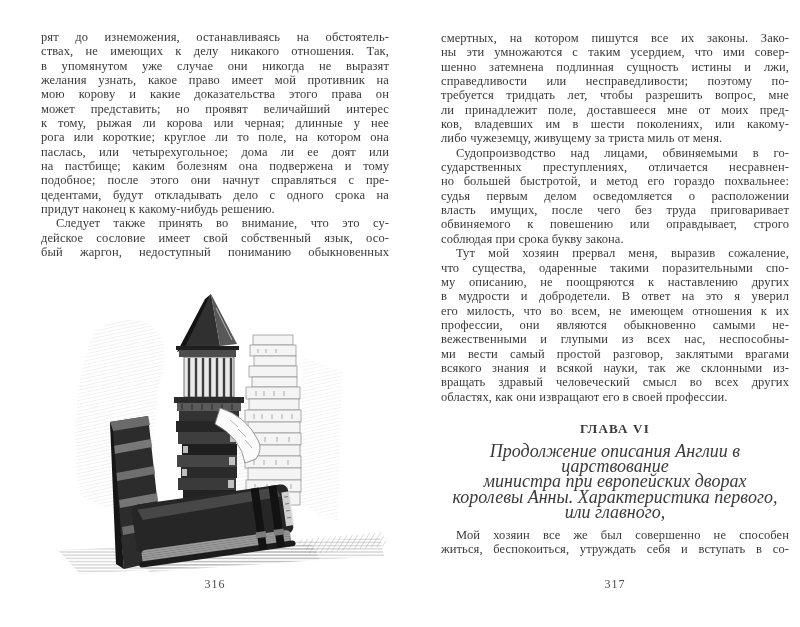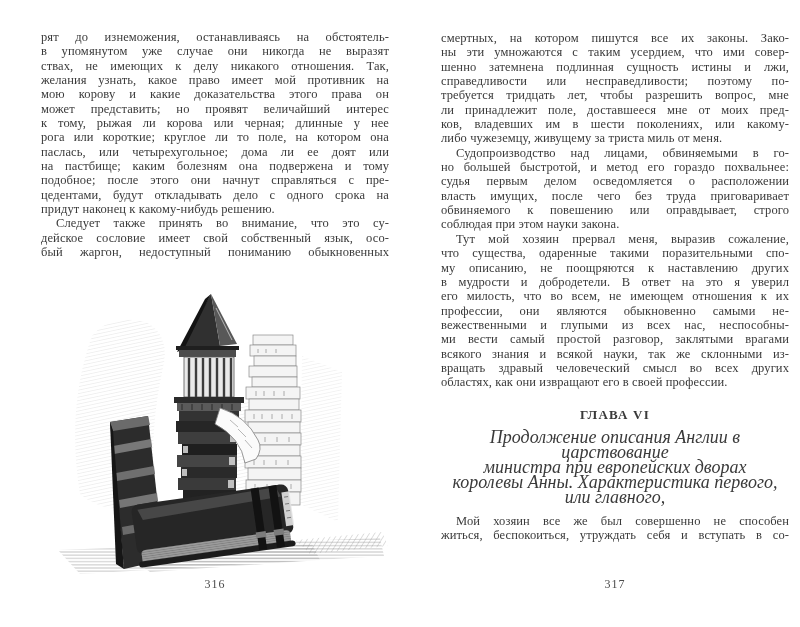--- a/index.html
+++ b/index.html
@@ -54,22 +54,22 @@
     position:absolute;left:50px;top:288px;width:338px;height:292px;
   }
 </style>
 </head>
 <body>
 
 <div class="page" id="page-left">
   <div class="text-col" id="left-col">
       <div class="para">
         <div class="line">рят до изнеможения, останавливаясь на обстоятель-</div>
+        <div class="line">ствах, не имеющих к делу никакого отношения. Так,</div>
         <div class="line">в упомянутом уже случае они никогда не выразят</div>
-        <div class="line">ствах, не имеющих к делу никакого отношения. Так,</div>
         <div class="line">желания узнать, какое право имеет мой противник на</div>
         <div class="line">мою корову и какие доказательства этого права он</div>
         <div class="line">может представить; но проявят величайший интерес</div>
         <div class="line">к тому, рыжая ли корова или черная; длинные у нее</div>
         <div class="line">рога или короткие; круглое ли то поле, на котором она</div>
         <div class="line">паслась, или четырехугольное; дома ли ее доят или</div>
         <div class="line">на пастбище; каким болезням она подвержена и тому</div>
         <div class="line">подобное; после этого они начнут справляться с пре-</div>
         <div class="line">цедентами, будут откладывать дело с одного срока на</div>
         <div class="line line-end">придут наконец к какому-нибудь решению.</div>
@@ -243,25 +243,26 @@
           <div class="line">ны эти умножаются с таким усердием, что ими совер-</div>
           <div class="line">шенно затемнена подлинная сущность истины и лжи,</div>
           <div class="line">справедливости или несправедливости; поэтому по-</div>
           <div class="line">требуется тридцать лет, чтобы разрешить вопрос, мне</div>
           <div class="line">ли принадлежит поле, доставшееся мне от моих пред-</div>
           <div class="line">ков, владевших им в шести поколениях, или какому-</div>
           <div class="line line-end">либо чужеземцу, живущему за триста миль от меня.</div>
         </div>
         <div class="para">
           <div class="line line-indent">Судопроизводство над лицами, обвиняемыми в го-</div>
+          <div class="line">сударственных преступлениях, отличается несравнен-</div>
           <div class="line">но большей быстротой, и метод его гораздо похвальнее:</div>
           <div class="line">судья первым делом осведомляется о расположении</div>
           <div class="line">власть имущих, после чего без труда приговаривает</div>
           <div class="line">обвиняемого к повешению или оправдывает, строго</div>
-          <div class="line line-end">соблюдая при этом науки закона.</div>
+          <div class="line line-end">соблюдая при срока букву закона.</div>
         </div>
         <div class="para">
           <div class="line line-indent">Тут мой хозяин прервал меня, выразив сожаление,</div>
           <div class="line">что существа, одаренные такими поразительными спо-</div>
           <div class="line">му описанию, не поощряются к наставлению других</div>
           <div class="line">в мудрости и добродетели. В ответ на это я уверил</div>
           <div class="line">его милость, что во всем, не имеющем отношения к их</div>
           <div class="line">профессии, они являются обыкновенно самыми не-</div>
           <div class="line">вежественными и глупыми из всех нас, неспособны-</div>
           <div class="line">ми вести самый простой разговор, заклятыми врагами</div>

